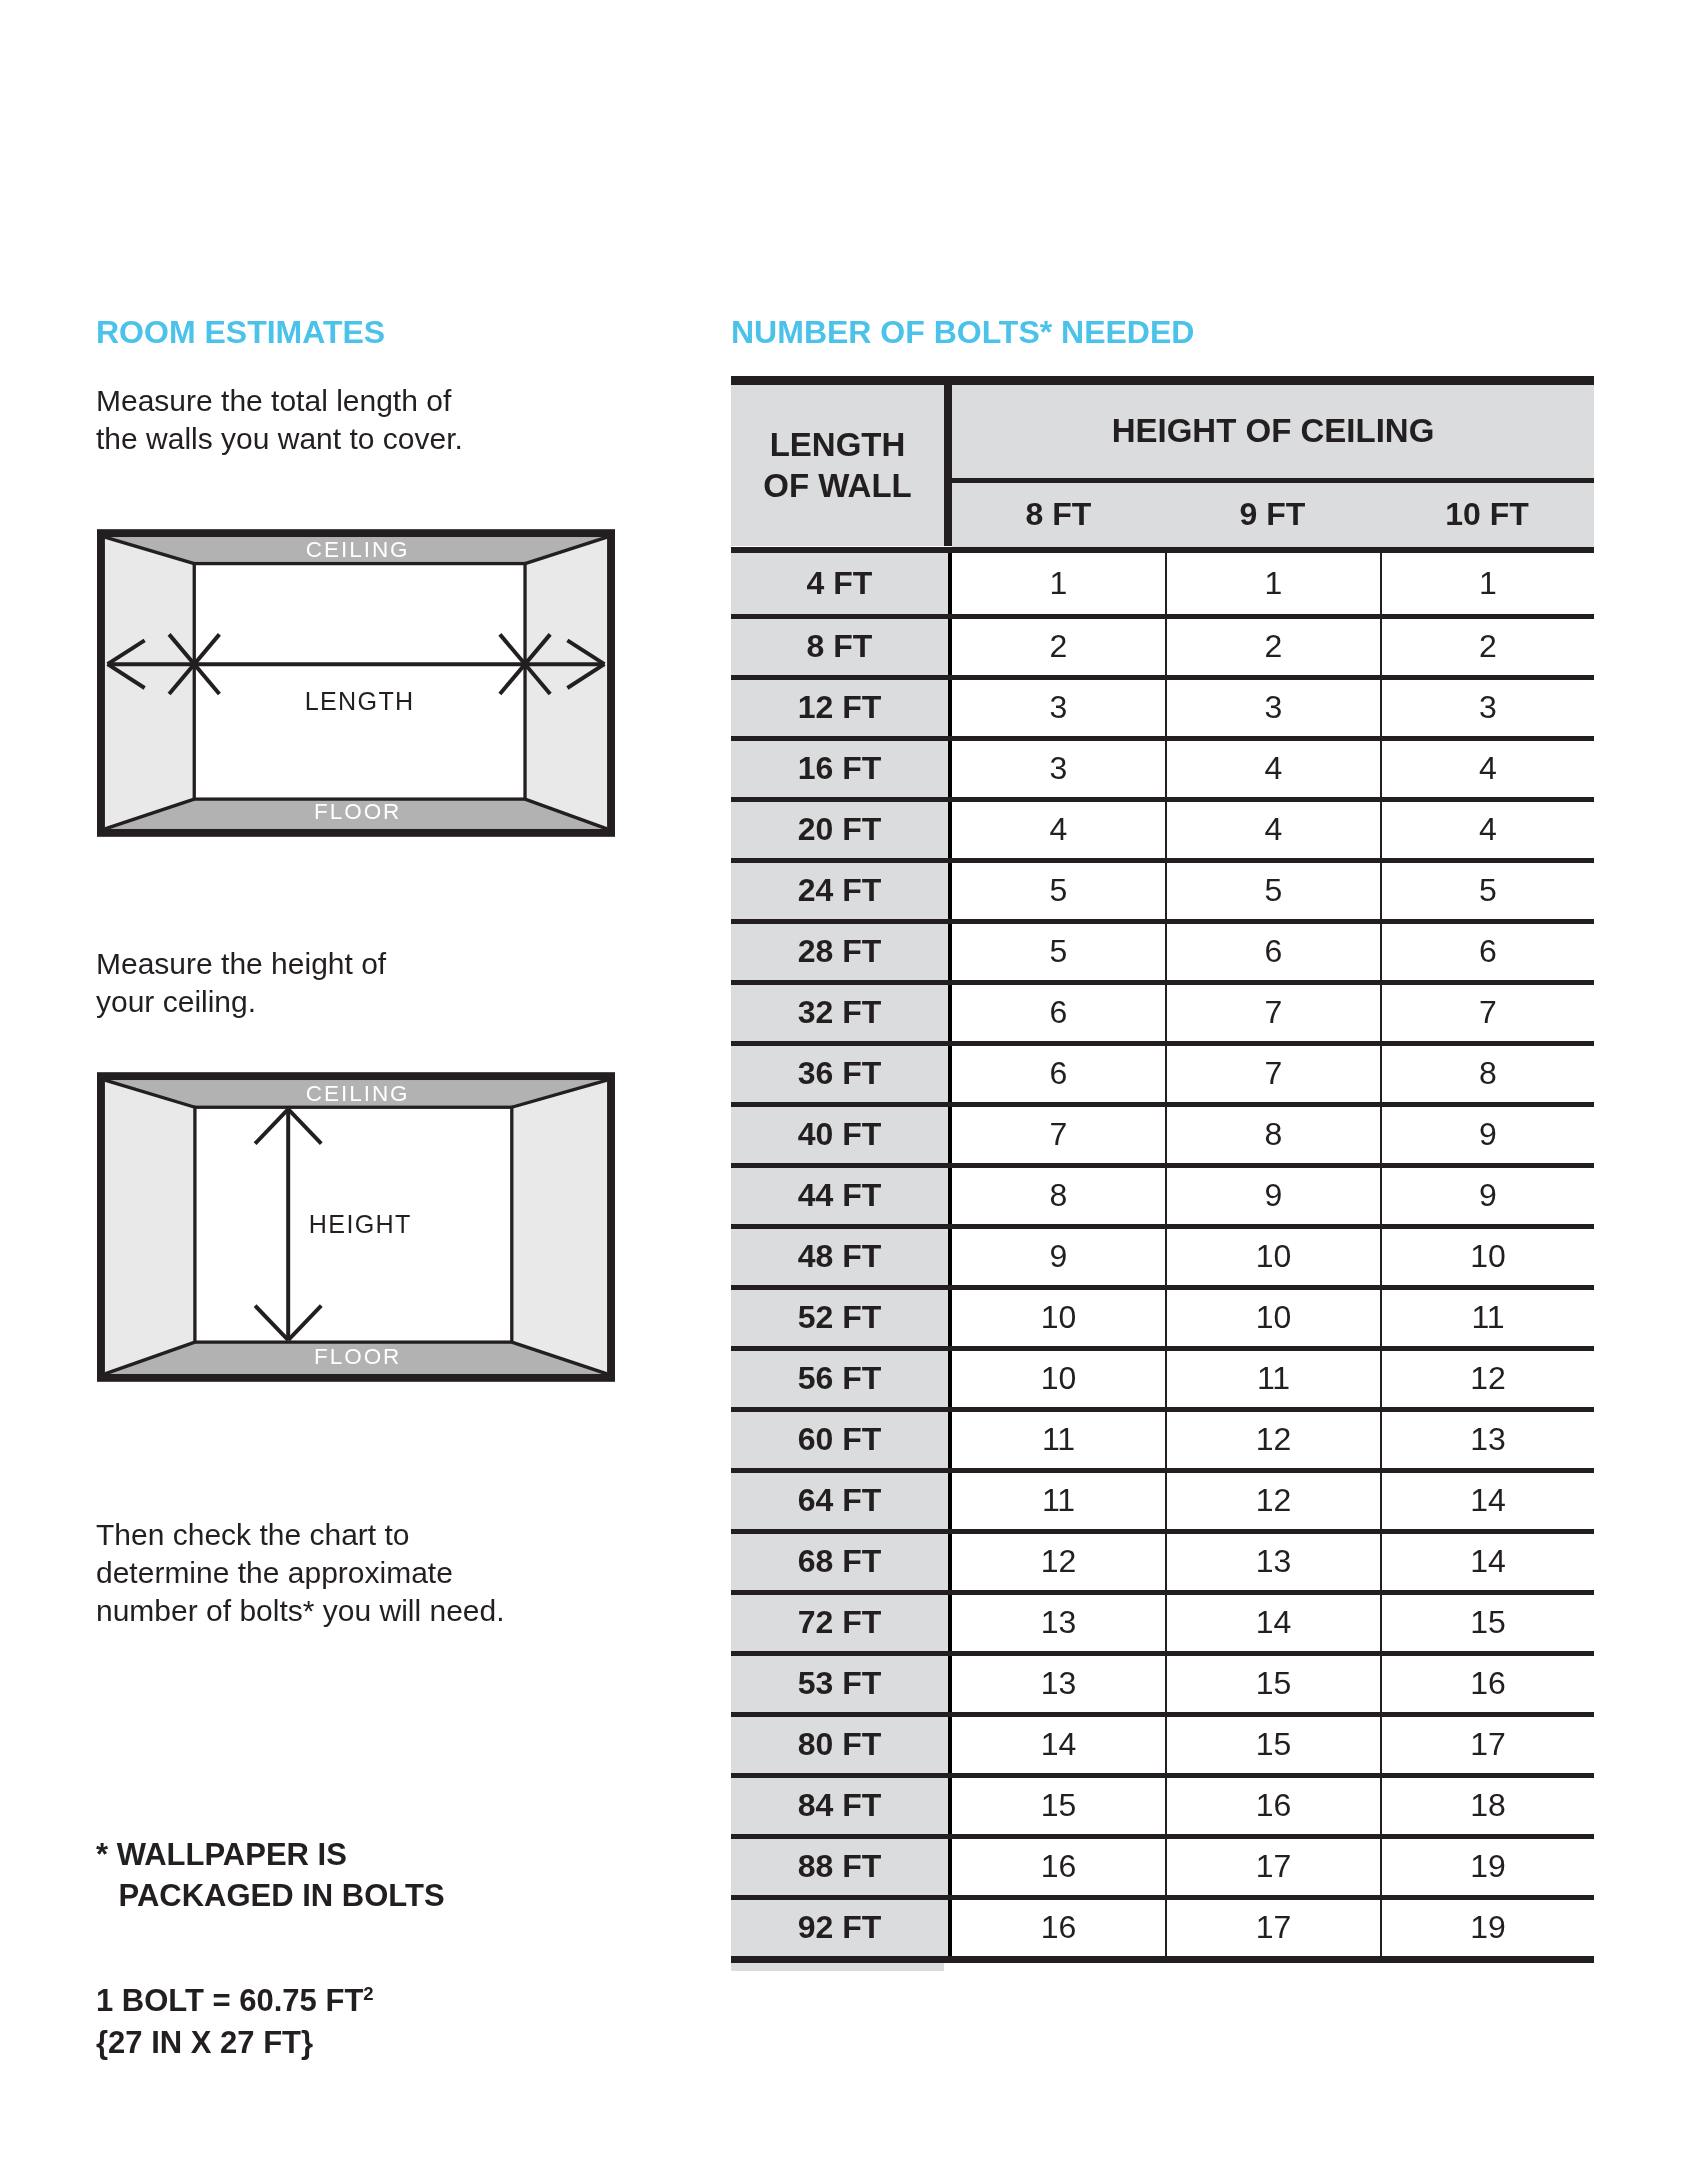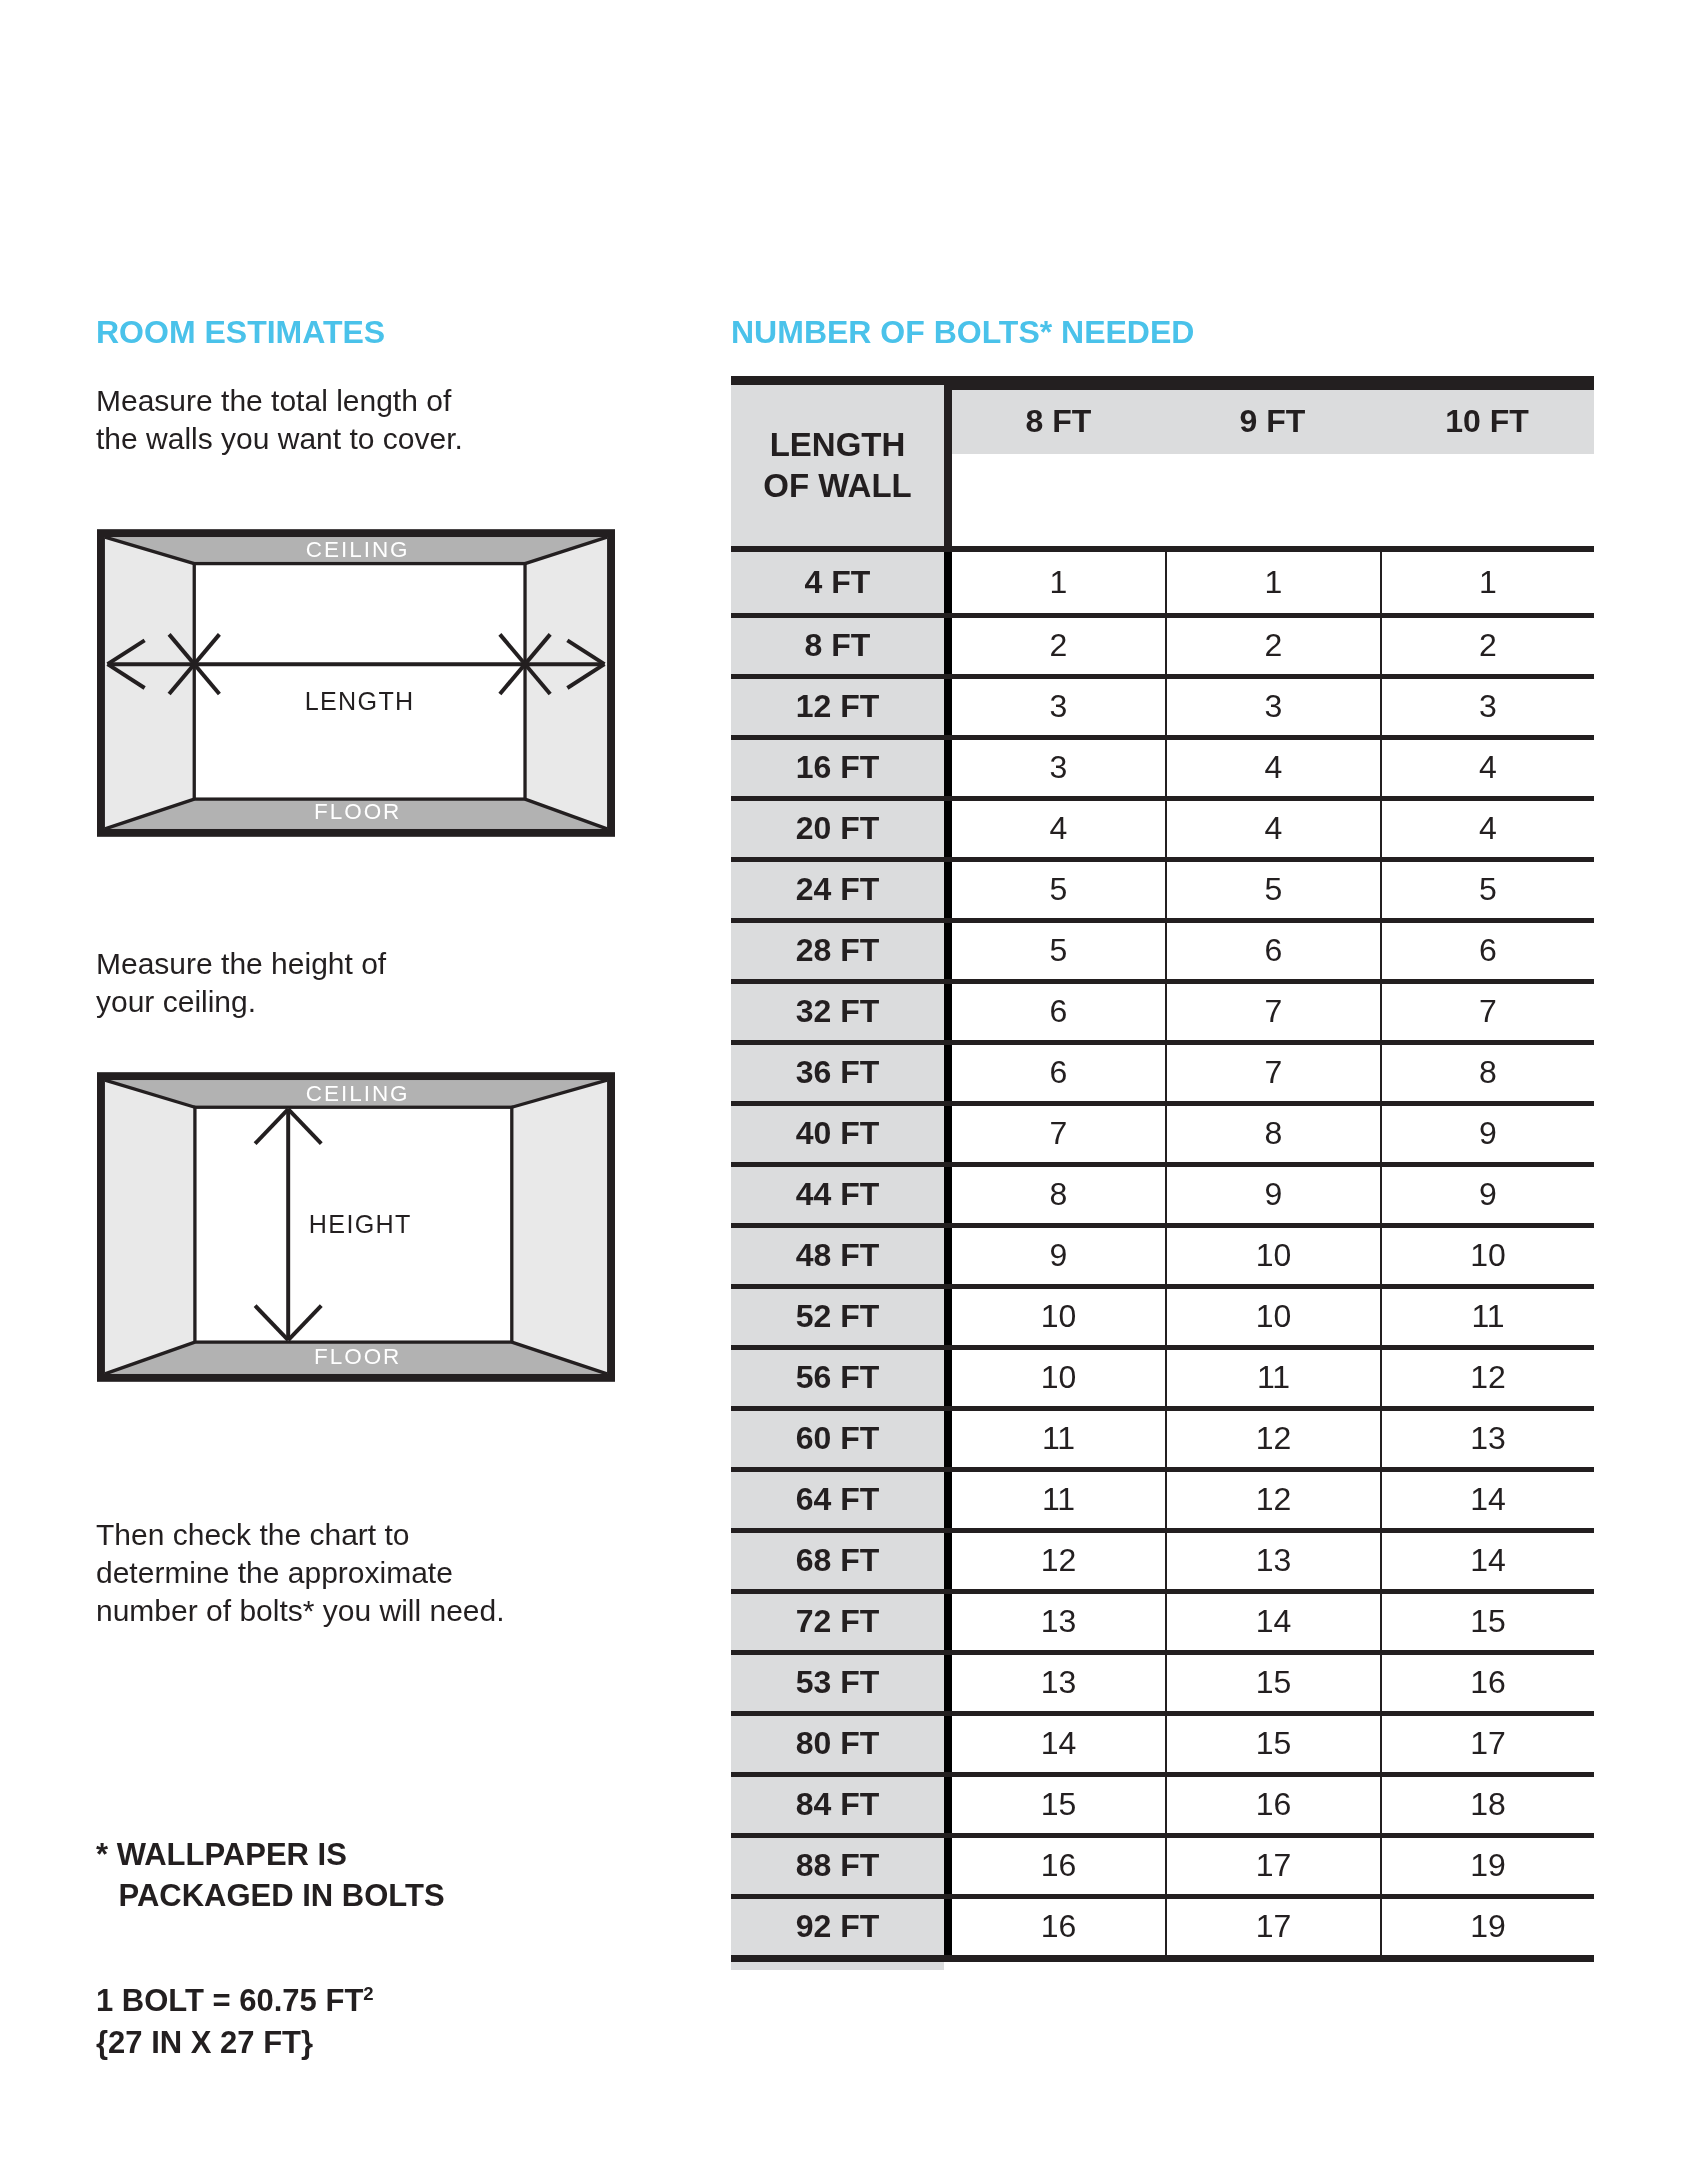--- a/index.html
+++ b/index.html
@@ -65,21 +65,21 @@
     font-size:32px; font-weight:bold;
   }
   .hdr-col.c1 { width:213px; }
   .hdr-col.c2 { width:215px; }
   .hdr-col.c3 { width:214px; }
   .tbl-bodysep { height:6px; background:#231F20; }
 
   .tbl-row { display:flex; height:61px; }
   .tbl-row + .tbl-row { border-top:5.3px solid #231F20; }
   .row-label {
-    width:221px; background:#DBDCDD; border-right:8px solid #000000;
+    width:221px; background:#DBDCDD; border-right:4px solid #000000;
     display:flex; align-items:center; justify-content:center;
     font-size:32px; font-weight:bold;
   }
   .cell {
     display:flex; align-items:center; justify-content:center;
     font-size:32px; font-weight:400; background:#ffffff;
   }
   .cell.c1 { width:213px; }
   .cell.c2 { width:215px; border-left:2.6px solid #231F20; }
   .cell.c3 { width:214px; border-left:2.6px solid #231F20; }
@@ -163,20 +163,21 @@
     <div><span>1 BOLT = 60.75 FT</span><sup>2</sup></div>
     <div>{27 IN X 27 FT}</div>
   </div>
 
   <div id="bolts-table" class="abs">
     <div class="tbl-topbar"></div>
     <div class="tbl-header">
       <div class="hdr-left">LENGTH
 OF WALL</div>
       <div class="hdr-right">
+        <div class="hdr-ceiling">HEIGHT OF CEILING</div>
         <div class="hdr-sep"></div>
         <div class="hdr-cols">
           <div class="hdr-col c1">8 FT</div>
           <div class="hdr-col c2">9 FT</div>
           <div class="hdr-col c3">10 FT</div>
         </div>
       </div>
     </div>
     <div class="tbl-bodysep"></div>
 

